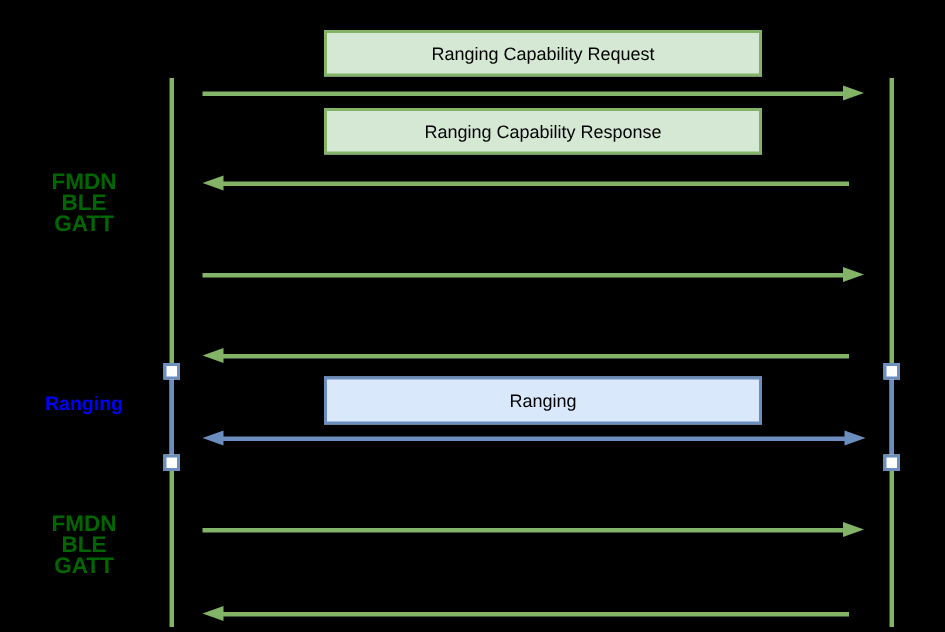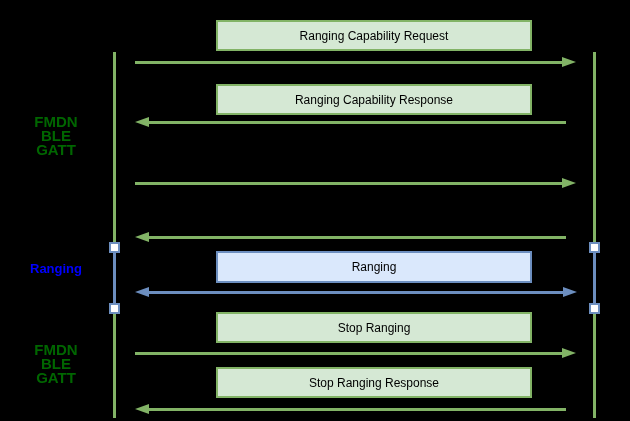--- a/index.html
+++ b/index.html
@@ -57,21 +57,21 @@
   }
   .sq-l { left: 109px; }
   .sq-r { left: 589px; }
   .sq-top { top: 242px; }
   .sq-bot { top: 303px; }
 
   
   .msg-box {
     position: absolute;
     left: 216px;
-    width: 316px;
+    width: 292px;
     height: 31px;
     display: flex;
     align-items: center;
     justify-content: center;
     font-size: 12px;
     color: var(--box-text);
   }
   .msg-box.green { background: var(--green-fill); border: 2px solid var(--green-stroke); }
   .msg-box.blue  { background: var(--blue-fill);  border: 2px solid var(--blue-stroke); height: 32px; }
 
@@ -149,21 +149,21 @@
   </div>
 
   <div class="msg-box green" style="top:20px">
     <span>Ranging Capability Request</span>
   </div>
   <div class="arrow green right" style="top:57px">
     <div class="shaft"></div>
     <div class="head-r"></div>
   </div>
 
-  <div class="msg-box green" style="top:84px">
+  <div class="msg-box green" style="top:72px">
     <span>Ranging Capability Response</span>
   </div>
   <div class="arrow green left" style="top:117px">
     <div class="shaft"></div>
     <div class="head-l"></div>
   </div>
 
   <div class="arrow green right" style="top:178px">
     <div class="shaft"></div>
     <div class="head-r"></div>
@@ -176,29 +176,23 @@
 
   <div class="msg-box blue" style="top:251px">
     <span>Ranging</span>
   </div>
   <div class="arrow blue both" style="top:287px">
     <div class="shaft"></div>
     <div class="head-l"></div>
     <div class="head-r"></div>
   </div>
 
-  <div class="msg-box green" style="top:312px">
-    <span>Stop Ranging</span>
-  </div>
   <div class="arrow green right" style="top:348px">
     <div class="shaft"></div>
     <div class="head-r"></div>
   </div>
 
-  <div class="msg-box green" style="top:367px">
-    <span>Stop Ranging Response</span>
-  </div>
   <div class="arrow green left" style="top:404px">
     <div class="shaft"></div>
     <div class="head-l"></div>
   </div>
 
 </div>
 
 </body></html>

